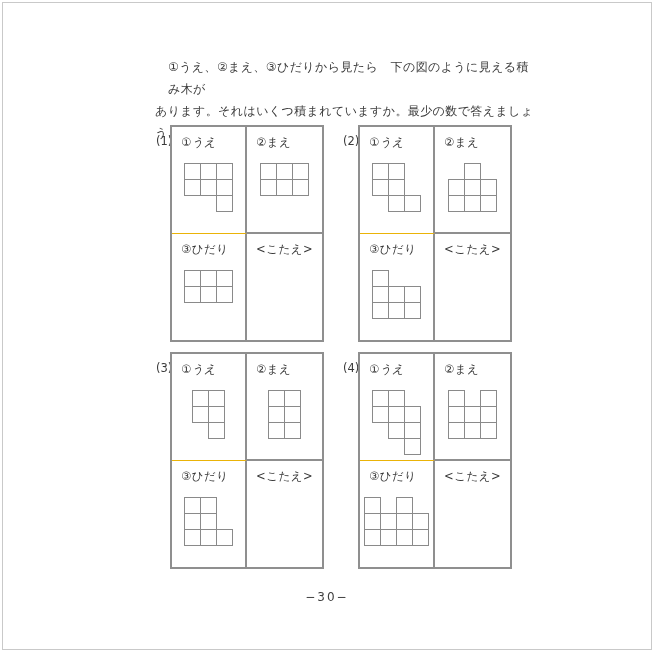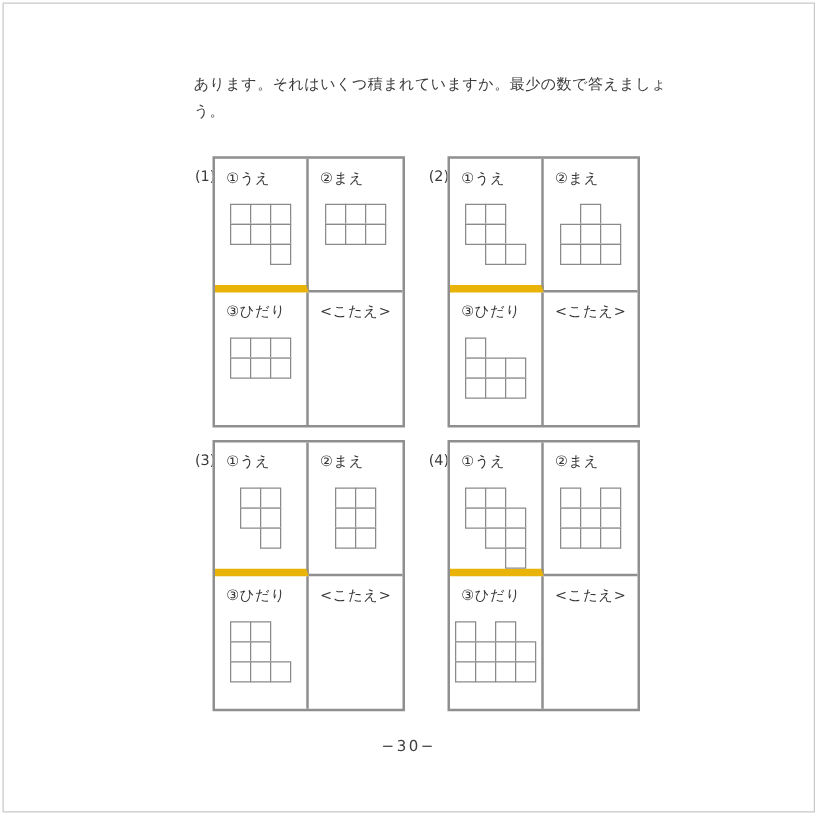--- a/index.html
+++ b/index.html
@@ -26,21 +26,21 @@
   }
   .problem-box {
     position:absolute; width:150px; height:213px;
     border:2px solid #8f8f8f;
     display:grid;
     grid-template-rows:1fr 1fr;
     grid-template-columns:1fr 1fr;
     background:#ffffff;
   }
   .quad { position:relative; box-sizing:border-box; }
-  .quad.qa { border-right:2px solid #8f8f8f; border-bottom:6px solid #eab308; }
+  .quad.qa { border-right:2px solid #8f8f8f; border-bottom:1px solid #eab308;font-style:italic; }
   .quad.qb { border-bottom:2px solid #8f8f8f; }
   .quad.qc { border-right:2px solid #8f8f8f; }
   .qlabel {
     padding:8px 0 0 9px;
     font-size:11.5px; letter-spacing:0.5px; color:#363636;
     white-space:nowrap;
   }
   .shape {
     position:relative;
     margin:13px auto 0 auto;
@@ -56,20 +56,21 @@
     position:absolute; left:0; top:590px; width:100%;
     text-align:center; font-size:12px; letter-spacing:2px; color:#3f3f3f;
   }
 </style>
 </head>
 <body>
 
 <div class="page-frame"></div>
 
 <div class="header">
+  <div class="line1">①うえ、②まえ、③ひだりから見たら　下の図のように見える積み木が</div>
   <div class="line2">あります。それはいくつ積まれていますか。最少の数で答えましょう。</div>
 </div>
 
 <div class="problem-number" style="left:156px; top:134px;">(1)</div>
 <div class="problem-box" style="left:170px; top:125px;">
   <div class="quad qa">
     <div class="qlabel">①うえ</div>
     <div class="shape" style="width: 49px; height: 49px;">
         <div class="cell" style="left: 0px; top: 0px;"></div>
         <div class="cell" style="left: 16px; top: 0px;"></div>

